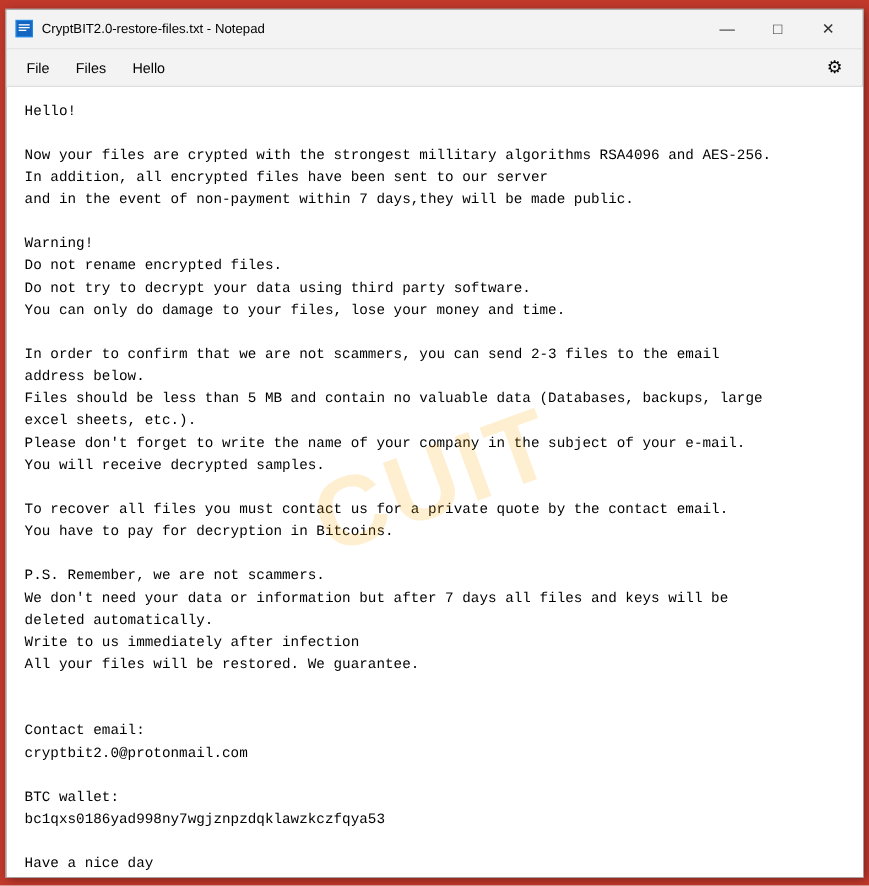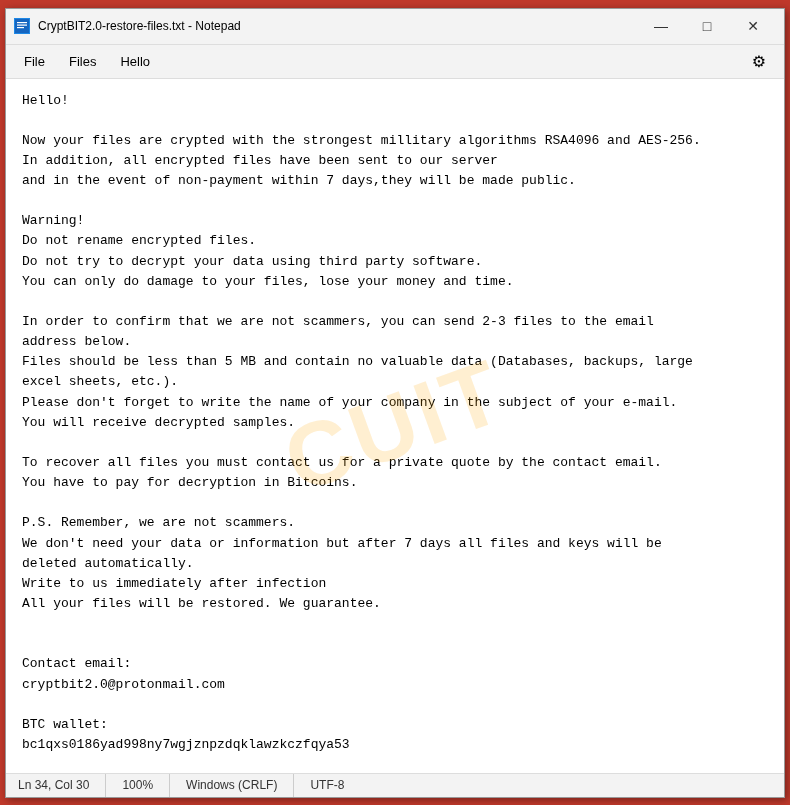--- a/index.html
+++ b/index.html
@@ -227,20 +227,14 @@
 Contact email:
 cryptbit2.0@protonmail.com
 
 BTC wallet:
 bc1qxs0186yad998ny7wgjznpzdqklawzkczfqya53
 
 Have a nice day
 CryptBIT 2.0 ransomware group</div>
   </div>
 
-  <div class="status-bar">
-    <span class="status-item">Ln 34, Col 30</span>
-    <span class="status-item">100%</span>
-    <span class="status-item">Windows (CRLF)</span>
-    <span class="status-item">UTF-8</span>
-  </div>
 
 </div>
 
 </body></html>

